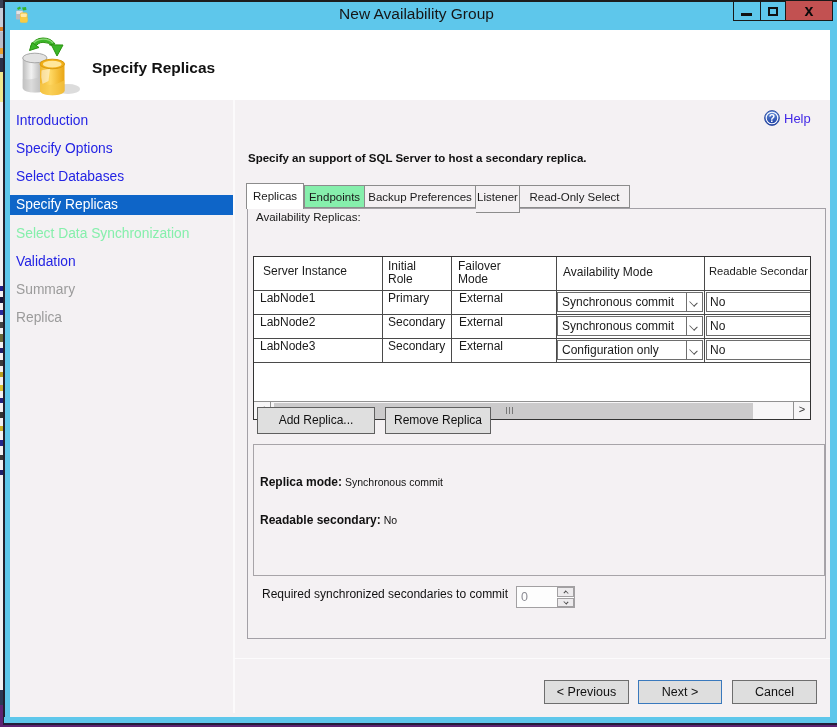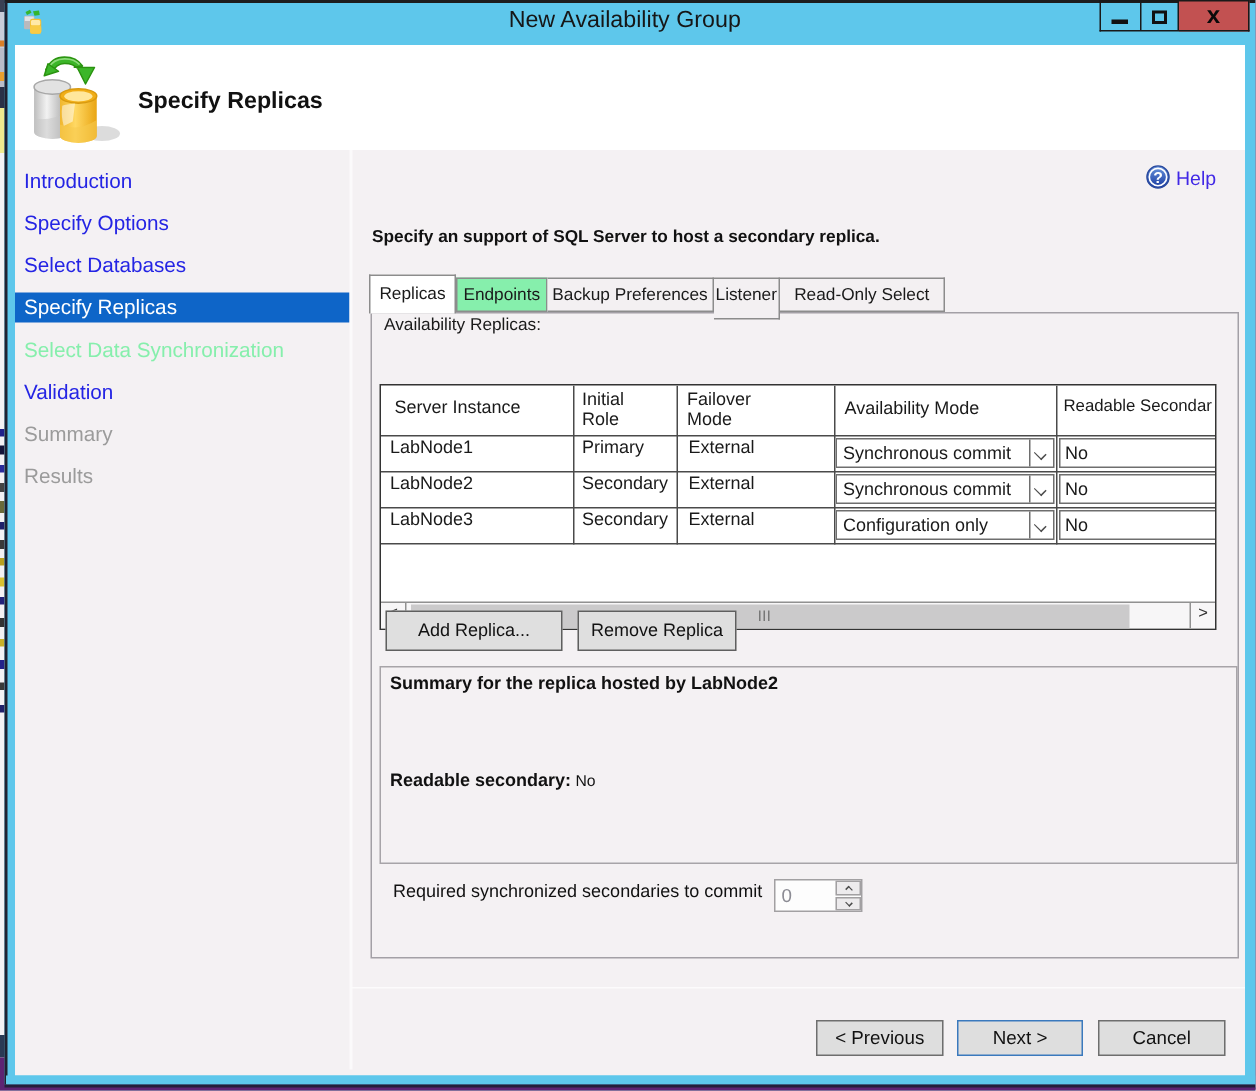--- a/index.html
+++ b/index.html
@@ -103,21 +103,21 @@
 
 <div class="abs" style="left:92px;top:59px;font-size:15.5px;font-weight:bold;color:#111;">Specify Replicas</div>
 
 <div class="abs" style="left:16px;top:113px;font-size:13.8px;color:#2424e4;">Introduction</div>
 <div class="abs" style="left:16px;top:141px;font-size:13.8px;color:#2424e4;">Specify Options</div>
 <div class="abs" style="left:16px;top:169px;font-size:13.8px;color:#2424e4;">Select Databases</div>
 <div class="abs" style="left:10px;top:195px;width:223px;height:20px;background:#0e65c8;color:#ffffff;font-size:13.8px;line-height:20px;padding-left:6px;">Specify Replicas</div>
 <div class="abs" style="left:16px;top:226px;font-size:13.8px;color:#86efac;">Select Data Synchronization</div>
 <div class="abs" style="left:16px;top:254px;font-size:13.8px;color:#2424e4;">Validation</div>
 <div class="abs" style="left:16px;top:282px;font-size:13.8px;color:#9b9b9b;">Summary</div>
-<div class="abs" style="left:16px;top:310px;font-size:13.8px;color:#9b9b9b;">Results</div>
+<div class="abs" style="left:16px;top:310px;font-size:13.8px;color:#9b9b9b;">Replica</div>
 
 <div class="abs" style="left:233px;top:100px;width:2px;height:613px;background:#fbfafb;"></div>
 
 <svg class="abs" style="left:764px;top:110px;" width="16" height="16" viewBox="0 0 16 16">
   <defs>
       <linearGradient id="hg" x1="0" y1="0" x2="0" y2="1">
         <stop offset="0" stop-color="#6b97dd"></stop>
         <stop offset="1" stop-color="#16379f"></stop>
       </linearGradient>
     </defs>
@@ -186,21 +186,21 @@
     <div class="abs" style="left:252px;top:5px;width:1px;height:7px;background:#777;"></div>
     <div class="abs" style="left:255px;top:5px;width:1px;height:7px;background:#777;"></div>
     <div class="abs" style="left:258px;top:5px;width:1px;height:7px;background:#777;"></div>
   </div>
 </div>
 
 <div class="abs btn1" style="left:257px;top:407px;width:118px;height:27px;">Add Replica...</div>
 <div class="abs btn1" style="left:385px;top:407px;width:106px;height:27px;">Remove Replica</div>
 
 <div class="abs" style="left:253px;top:444px;width:572px;height:132px;border:1px solid #a7a4a8;font-size:12px;color:#111;white-space:nowrap;">
-  <div class="abs" style="left:6px;top:3px;font-weight:bold;">Summary for the replica hosted by LabNode2</div>
+  <div class="abs" style="left:6px;top:30px;"><b>Replica mode:</b><span style="font-size:10.5px;"> Synchronous commit</span></div>
   <div class="abs" style="left:6px;top:68px;"><b>Readable secondary:</b><span style="font-size:10.5px;"> No</span></div>
 </div>
 
 <div class="abs" style="left:262px;top:587px;font-size:12px;color:#111;">Required synchronized secondaries to commit</div>
 <div class="abs" style="left:516px;top:586px;width:59px;height:22px;border:1px solid #a2a0a2;background:#fdfdfd;">
   <div class="abs" style="left:4px;top:3px;font-size:12.5px;color:#8c8c94;">0</div>
   <div class="abs" style="left:40px;top:0;width:17px;height:20px;">
     <div class="abs" style="left:0;top:0;width:17px;height:9.5px;border:1px solid #a2a0a2;background:#edebed;">
         <span style="position:absolute;left:5.5px;top:3px;width:4px;height:4px;border-left:1.3px solid #4a4a4a;border-top:1.3px solid #4a4a4a;transform:rotate(45deg) scale(1,0.8);"></span>
       </div>

